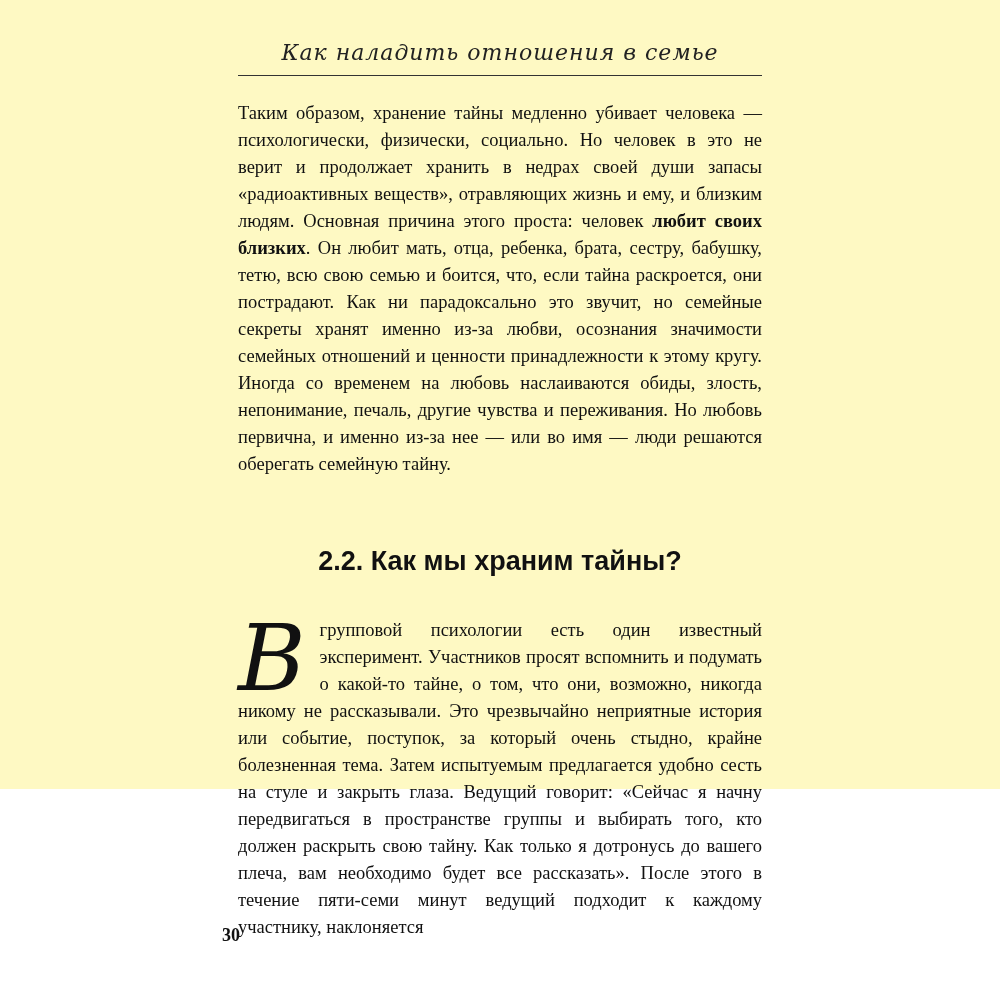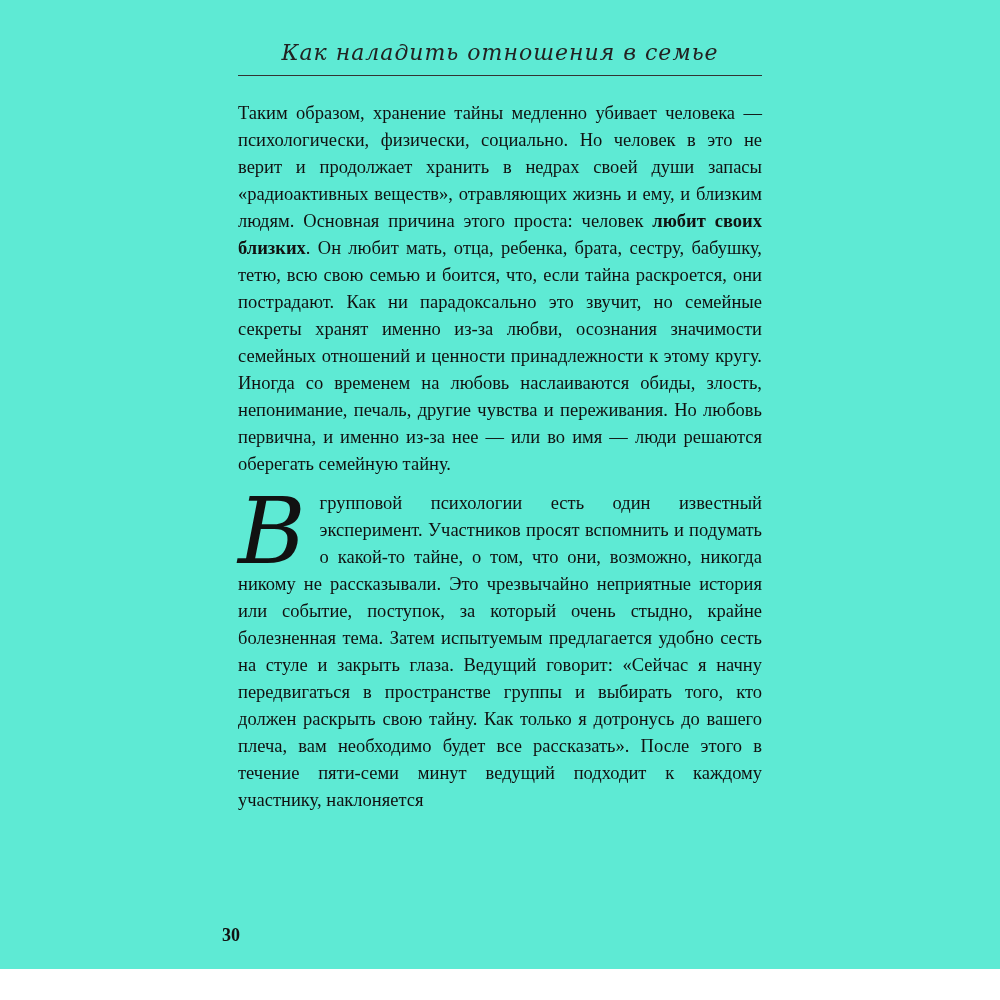--- a/index.html
+++ b/index.html
@@ -6,22 +6,22 @@
     margin: 0;
     padding: 0;
     background: #ffffff;
     width: 1000px;
     height: 1000px;
     overflow: hidden;
   }
   .page {
     position: relative;
     width: 1000px;
-    height: 969px;
-    background: #5eead4;
+    height: 789px;
+    background: #fef9c3;
     font-family: "Liberation Serif", serif;
     color: #1a1a1a;
   }
   .running-header {
     position: absolute;
     top: 40px;
     left: 238px;
     width: 524px;
     text-align: center;
     font-family: "DejaVu Serif", cursive;
@@ -92,20 +92,21 @@
 
   <div class="running-header">Как наладить отношения в семье</div>
 
   <div class="header-rule"></div>
 
   <div class="text-column">
 
 
     <p class="body-para"><span>Таким образом, хранение тайны медленно убивает человека — психологически, физически, социально. Но человек в это не верит и продолжает хранить в недрах своей души запасы «радиоактивных веществ», отравляющих жизнь и ему, и близким людям. Основная причина этого проста: человек </span><span class="bold-inline">любит своих близких</span><span>. Он любит мать, отца, ребенка, брата, сестру, бабушку, тетю, всю свою семью и боится, что, если тайна раскроется, они пострадают. Как ни парадоксально это звучит, но семейные секреты хранят именно из-за любви, осознания значимости семейных отношений и ценности принадлежности к этому кругу. Иногда со временем на любовь наслаиваются обиды, злость, непонимание, печаль, другие чувства и переживания. Но любовь первична, и именно из-за нее — или во имя — люди решаются оберегать семейную тайну.</span></p>
 
+    <h2 class="section-heading">2.2. Как мы храним тайны?</h2>
 
     <p class="body-para"><span class="dropcap">В</span><span>групповой психологии есть один известный эксперимент. Участников просят вспомнить и подумать о какой-то тайне, о том, что они, возможно, никогда никому не рассказывали. Это чрезвычайно неприятные история или событие, поступок, за который очень стыдно, крайне болезненная тема. Затем испытуемым предлагается удобно сесть на стуле и закрыть глаза. Ведущий говорит: «Сейчас я начну передвигаться в пространстве группы и выбирать того, кто должен раскрыть свою тайну. Как только я дотронусь до вашего плеча, вам необходимо будет все рассказать». После этого в течение пяти-семи минут ведущий подходит к каждому участнику, наклоняется</span></p>
 
   </div>
 
   <div class="page-number">30</div>
 
 </div>
 
 </body></html>

